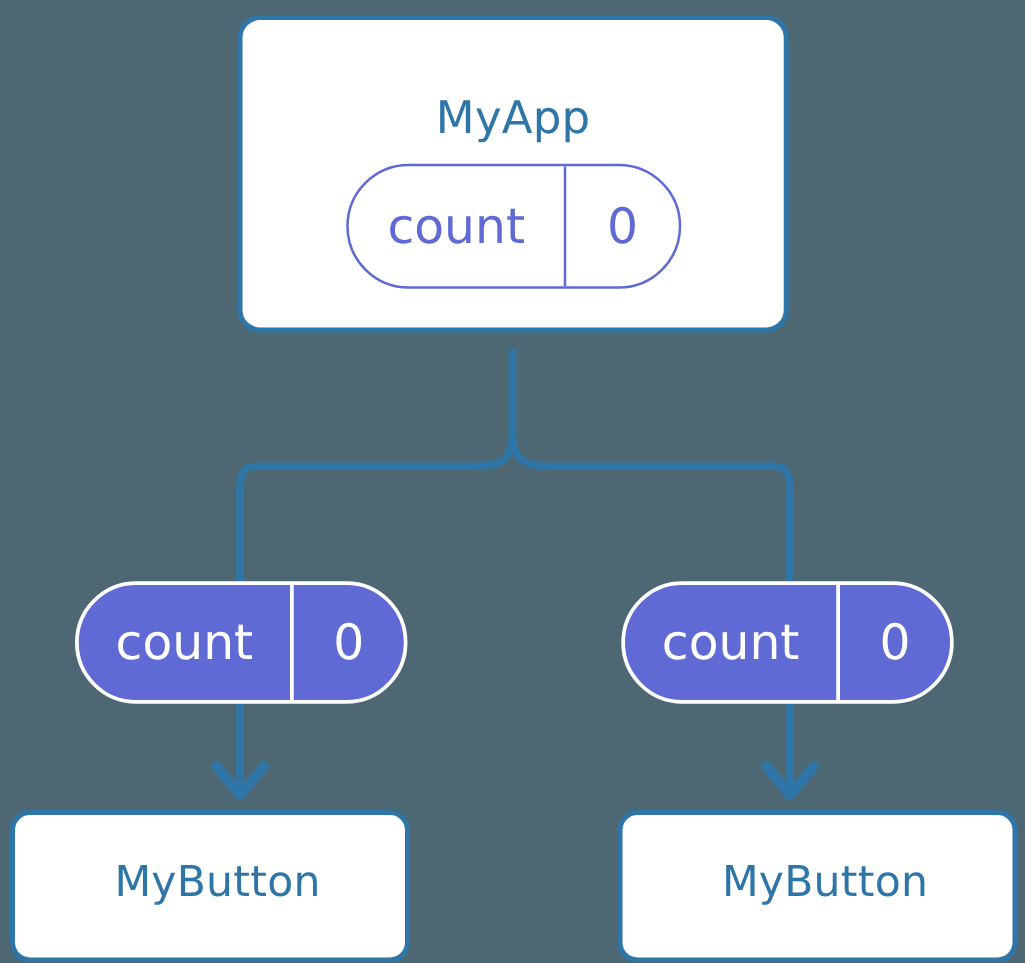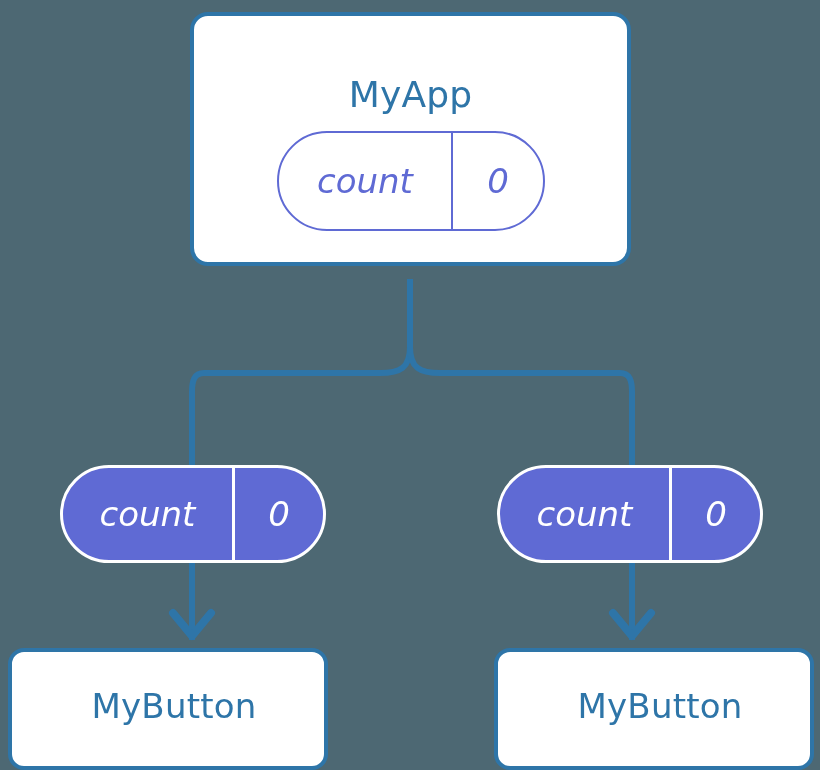--- a/index.html
+++ b/index.html
@@ -84,24 +84,23 @@
     align-items: stretch;
     box-sizing: border-box;
     border-radius: 999px;
     overflow: hidden;
   }
   .pill-key, .pill-value {
     display: flex;
     align-items: center;
     justify-content: center;
     box-sizing: border-box;
-    font-size: 34px;
+    font-size: 39px;
     font-weight: 400;
     line-height: 1;
-    font-style: italic;
   }
 
   
   #app-state-pill {
     left: 277px;
     top: 131px;
     width: 268px;
     height: 100px;
     background: #ffffff;
     border: 2px solid #5f6ad4;

